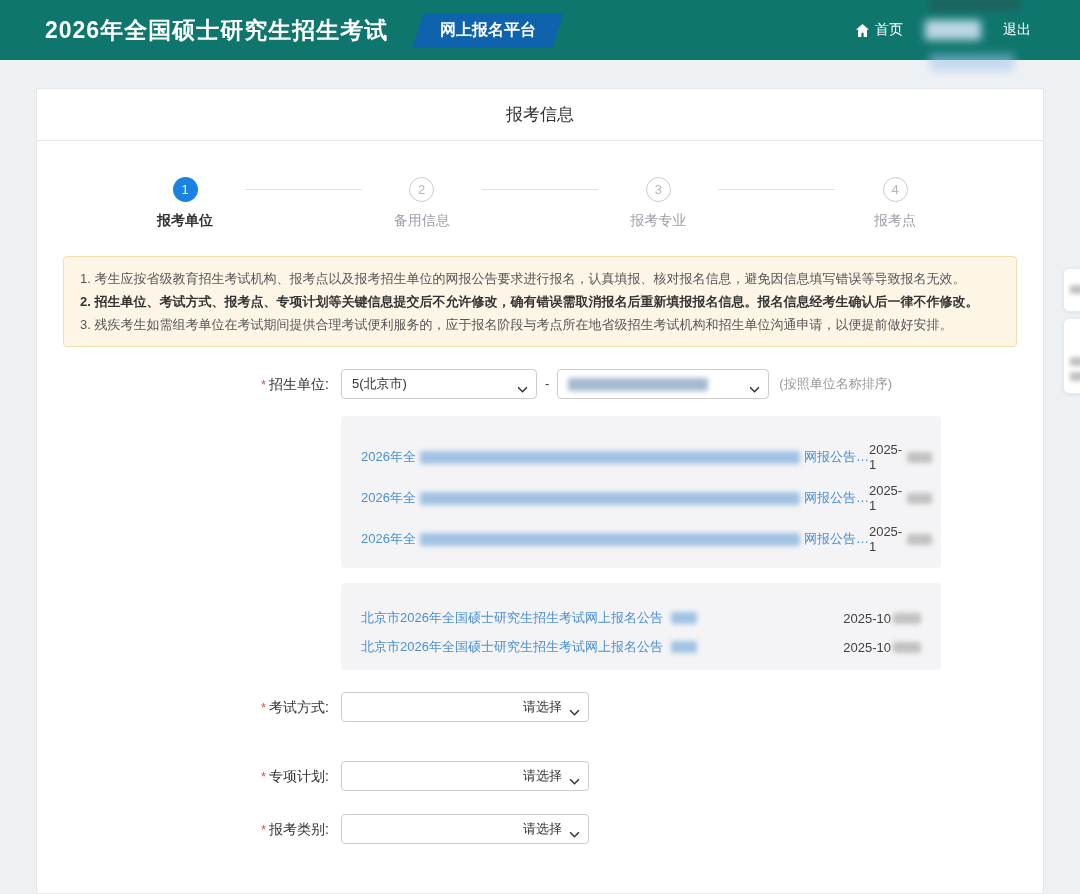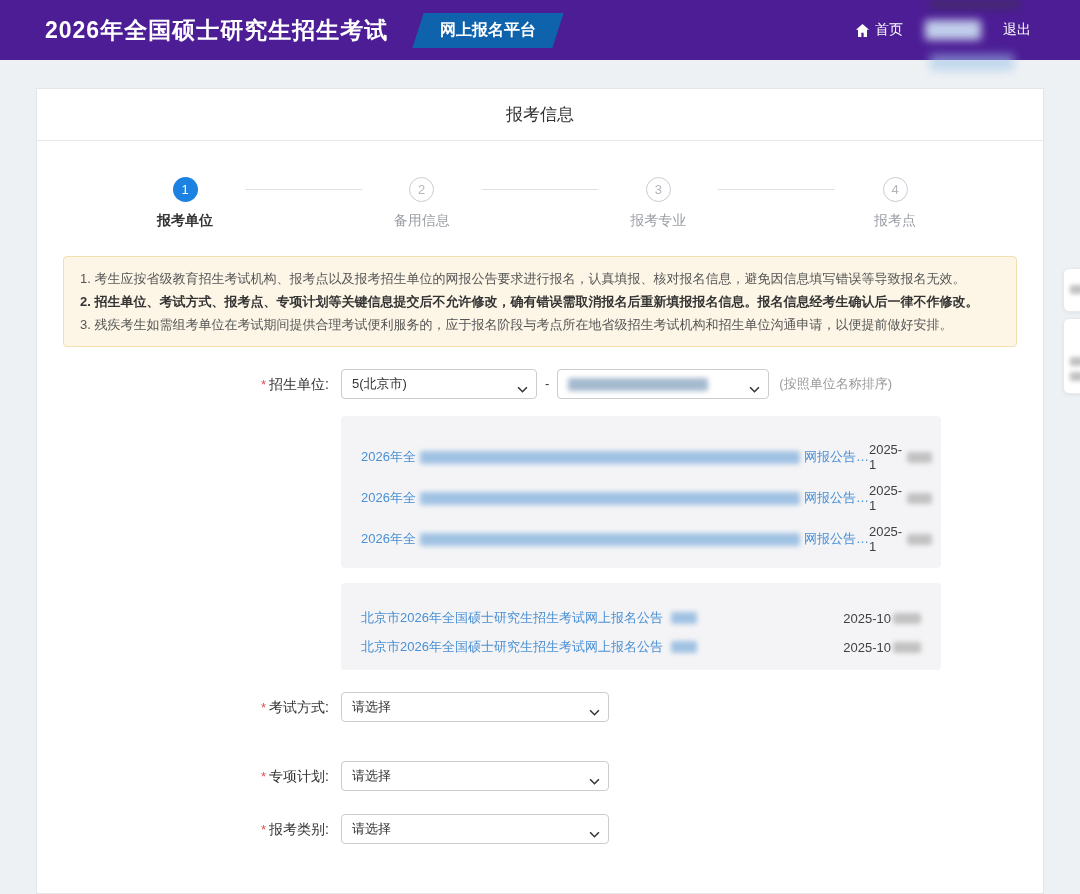--- a/index.html
+++ b/index.html
@@ -4,21 +4,21 @@
 <style>
   * { margin:0; padding:0; box-sizing:border-box; }
   html,body { width:1080px; height:894px; }
   body {
     position:relative; overflow:hidden;
     background:#eef1f4;
     font-family:"Liberation Sans","DejaVu Sans",sans-serif;
     color:#333;
   }
   
-  .header { position:absolute; top:0; left:0; width:1080px; height:60px; background:#4c1d95; display:flex; align-items:center; }
+  .header { position:absolute; top:0; left:0; width:1080px; height:60px; background:#0f766e; display:flex; align-items:center; }
   .header-title { margin-left:45px; color:#fff; font-size:23px; font-weight:bold; letter-spacing:1px; }
   .badge-wrap { margin-left:30px; background:#0f63ad; padding:7px 22px; transform:skewX(-18deg); }
   .badge-wrap span { display:inline-block; transform:skewX(18deg); color:#fff; font-size:16px; font-weight:bold; }
   .header-right { position:absolute; right:49px; top:0; height:60px; display:flex; align-items:center; color:#fff; font-size:14px; }
   .home-icon { width:15px; height:15px; margin-right:5px; display:inline-block; }
   .hr-item { display:flex; align-items:center; cursor:pointer; }
   .blur-user { width:56px; height:20px; margin:0 22px; background:#cfe2f4; border-radius:2px; filter:blur(4px); opacity:.9; }
   .censor-top { position:absolute; top:0; right:60px; width:90px; height:9px; background:#3a3a3a; filter:blur(4px); opacity:.45; }
   .censor-below { position:absolute; top:54px; right:66px; width:84px; height:17px; background:#9fc4e8; filter:blur(5px); opacity:.55; }
   
@@ -37,21 +37,21 @@
   
   .notice { margin:26px 26px 0 26px; border:1px solid #f1dfae; background:#fdf6e7; border-radius:4px; padding:10px 16px; font-size:13px; color:#555; line-height:23px; }
   .notice .bold-line { font-weight:bold; color:#333; }
   
   .form { margin-top:22px; }
   .frow { display:flex; align-items:flex-start; }
   .flabel { width:304px; text-align:right; padding-right:12px; font-size:14px; color:#333; line-height:30px; white-space:nowrap; }
   .req { color:#d9534f; margin-right:3px; font-size:13px; }
   .sel { position:relative; height:30px; border:1px solid #ccc; border-radius:4px; background:#fff; font-size:13px; color:#333; display:flex; align-items:center; padding:0 26px 0 10px; cursor:pointer; }
   .sel-chevron { position:absolute; right:8px; top:11px; width:11px; height:7px; }
-  .w-province { width:196px; } .w-unit { width:212px; } .w-wide { width:268px; }
+  .w-province { width:196px; } .w-unit { width:212px; } .w-wide { width:248px;justify-content:flex-end; }
   .dash { line-height:30px; margin:0 8px; color:#333; font-size:13px; }
   .hint-inline { line-height:30px; color:#999; font-size:13px; margin-left:10px; }
   
   .panel { width:600px; margin-left:304px; background:#f4f4f6; border-radius:4px; padding:15px 20px 14px 20px; }
   .panel-title { font-size:14px; color:#333; display:flex; align-items:center; }
   .panel-title .red-text { color:#d9534f; margin-left:6px; }
   .nrow { display:flex; align-items:center; margin-top:11px; font-size:13px; }
   .nlink { color:#4a90d4; display:flex; align-items:center; white-space:nowrap; cursor:pointer; }
   .ndate { margin-left:auto; color:#404040; display:flex; align-items:center; }
   .blur { display:inline-block; border-radius:2px; filter:blur(2.5px); }

